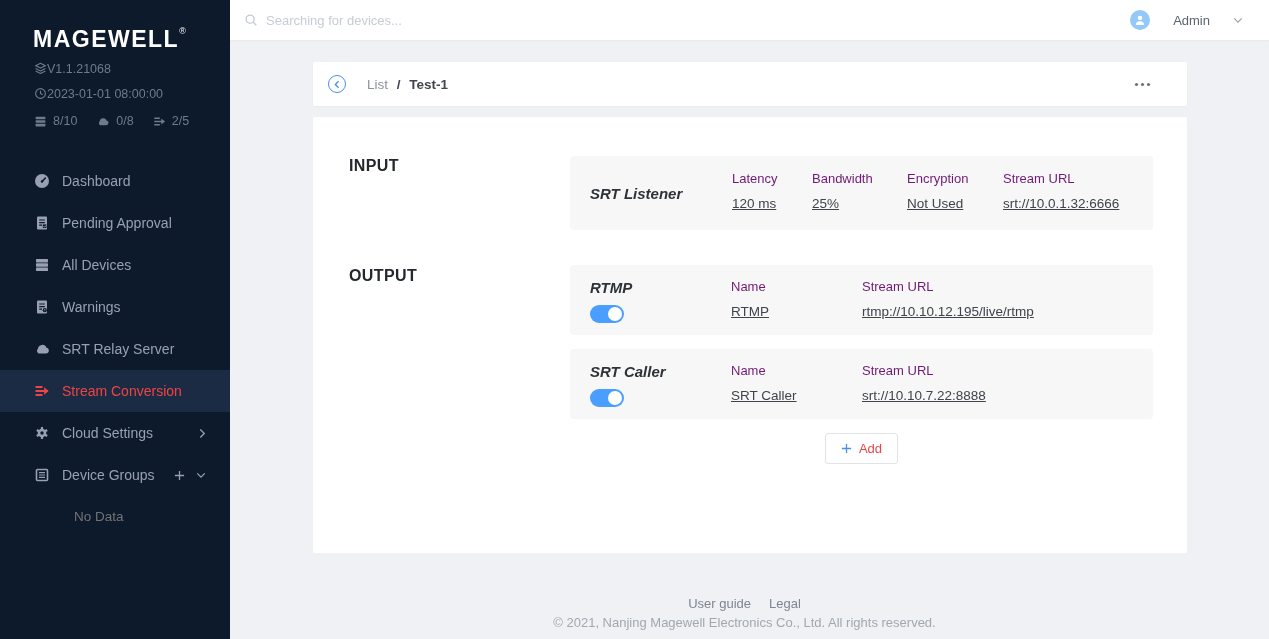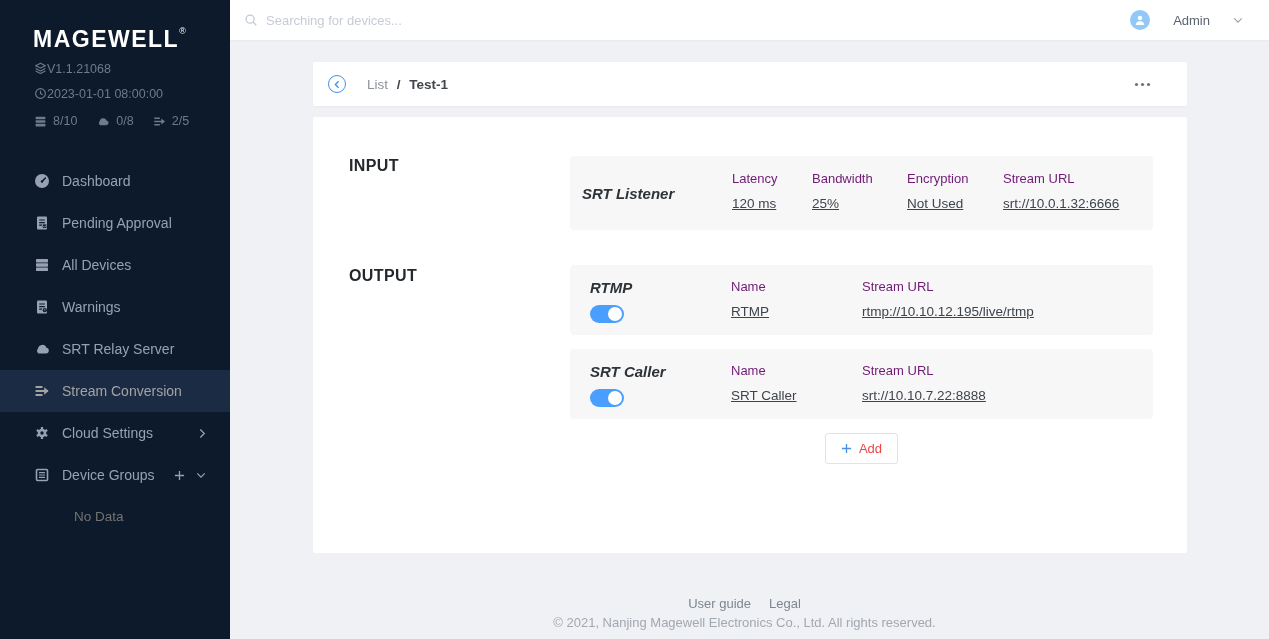--- a/index.html
+++ b/index.html
@@ -16,21 +16,21 @@
   .logo { position:absolute; left:33px; top:26px; font-size:23px; font-weight:800; color:#ffffff; letter-spacing:1.5px; white-space:nowrap; }
   .logo sup { font-size:9px; font-weight:400; vertical-align:top; letter-spacing:0; }
   .meta { position:absolute; left:34px; top:62px; color:#6e7a8d; font-size:12.5px; }
   .meta-row { display:flex; align-items:flex-start; gap:0; margin-bottom:10px; height:15px; }
   .stats-row { display:flex; align-items:center; gap:19px; margin-top:12px; }
   .stat { display:flex; align-items:center; gap:6px; }
 
   .nav { position:absolute; left:0; top:160px; width:230px; }
   .nav-item { height:42px; display:flex; align-items:center; gap:12px; padding-left:34px; padding-right:24px;
               font-size:14px; color:#97a1b2; cursor:pointer; position:relative; }
-  .nav-item.selected { background:#1b2b43; color:#a3a3a3; }
+  .nav-item.selected { background:#1b2b43; color:#ef4444; }
   .nav-item .icn { flex:none; width:16px; height:16px; }
   .nav-item .trail { margin-left:auto; display:flex; align-items:center; gap:11px; }
   .no-data { position:absolute; left:74px; top:509px; font-size:13.5px; color:#737373; }
 
   
   .topbar { position:absolute; left:230px; top:0; width:1039px; height:40px; background:#ffffff;
             display:flex; align-items:center; box-shadow:0 1px 2px rgba(0,0,0,.04); }
   .search { display:flex; align-items:center; gap:8px; padding-left:14px; flex:1; }
   .search input { border:none; outline:none; font-size:13px; color:#555d66; width:420px; background:transparent;
                   font-family:"Liberation Sans", sans-serif; }
@@ -54,21 +54,21 @@
   .main-panel { position:absolute; left:313px; top:117px; width:874px; height:436px; background:#ffffff; border-radius:2px; }
   .section-title { position:absolute; left:36px; font-size:16px; font-weight:bold; color:#24282d; letter-spacing:.4px; }
   .title-input { top:40px; }
   .title-output { top:150px; }
 
   .card { position:absolute; left:257px; width:583px; background:#f7f7f8; border-radius:4px; }
   .card-input { top:39px; height:74px; }
   .card-out-1 { top:148px; height:70px; }
   .card-out-2 { top:232px; height:70px; }
 
-  .card-type-center { position:absolute; left:12px; top:0; height:100%; display:flex; align-items:center;
+  .card-type-center { position:absolute; left:20px; top:0; height:100%; display:flex; align-items:center;
                       font-style:italic; font-weight:bold; font-size:15px; color:#2e3338; }
   .card-type-top { position:absolute; left:20px; top:14px; font-style:italic; font-weight:bold; font-size:15px; color:#2e3338; }
 
   .field { position:absolute; top:0; }
   .f-label { display:block; font-size:13px; color:#701a75; }
   .f-value { display:block; font-size:13.5px; color:#3e444b; margin-top:10px; white-space:nowrap;text-decoration:underline; }
   .card-input .field { top:15px; }
   .card-out-1 .field, .card-out-2 .field { top:14px; }
   .fi-0 { left:162px; } .fi-1 { left:242px; } .fi-2 { left:337px; } .fi-3 { left:433px; }
   .fo-0 { left:161px; } .fo-1 { left:292px; }

